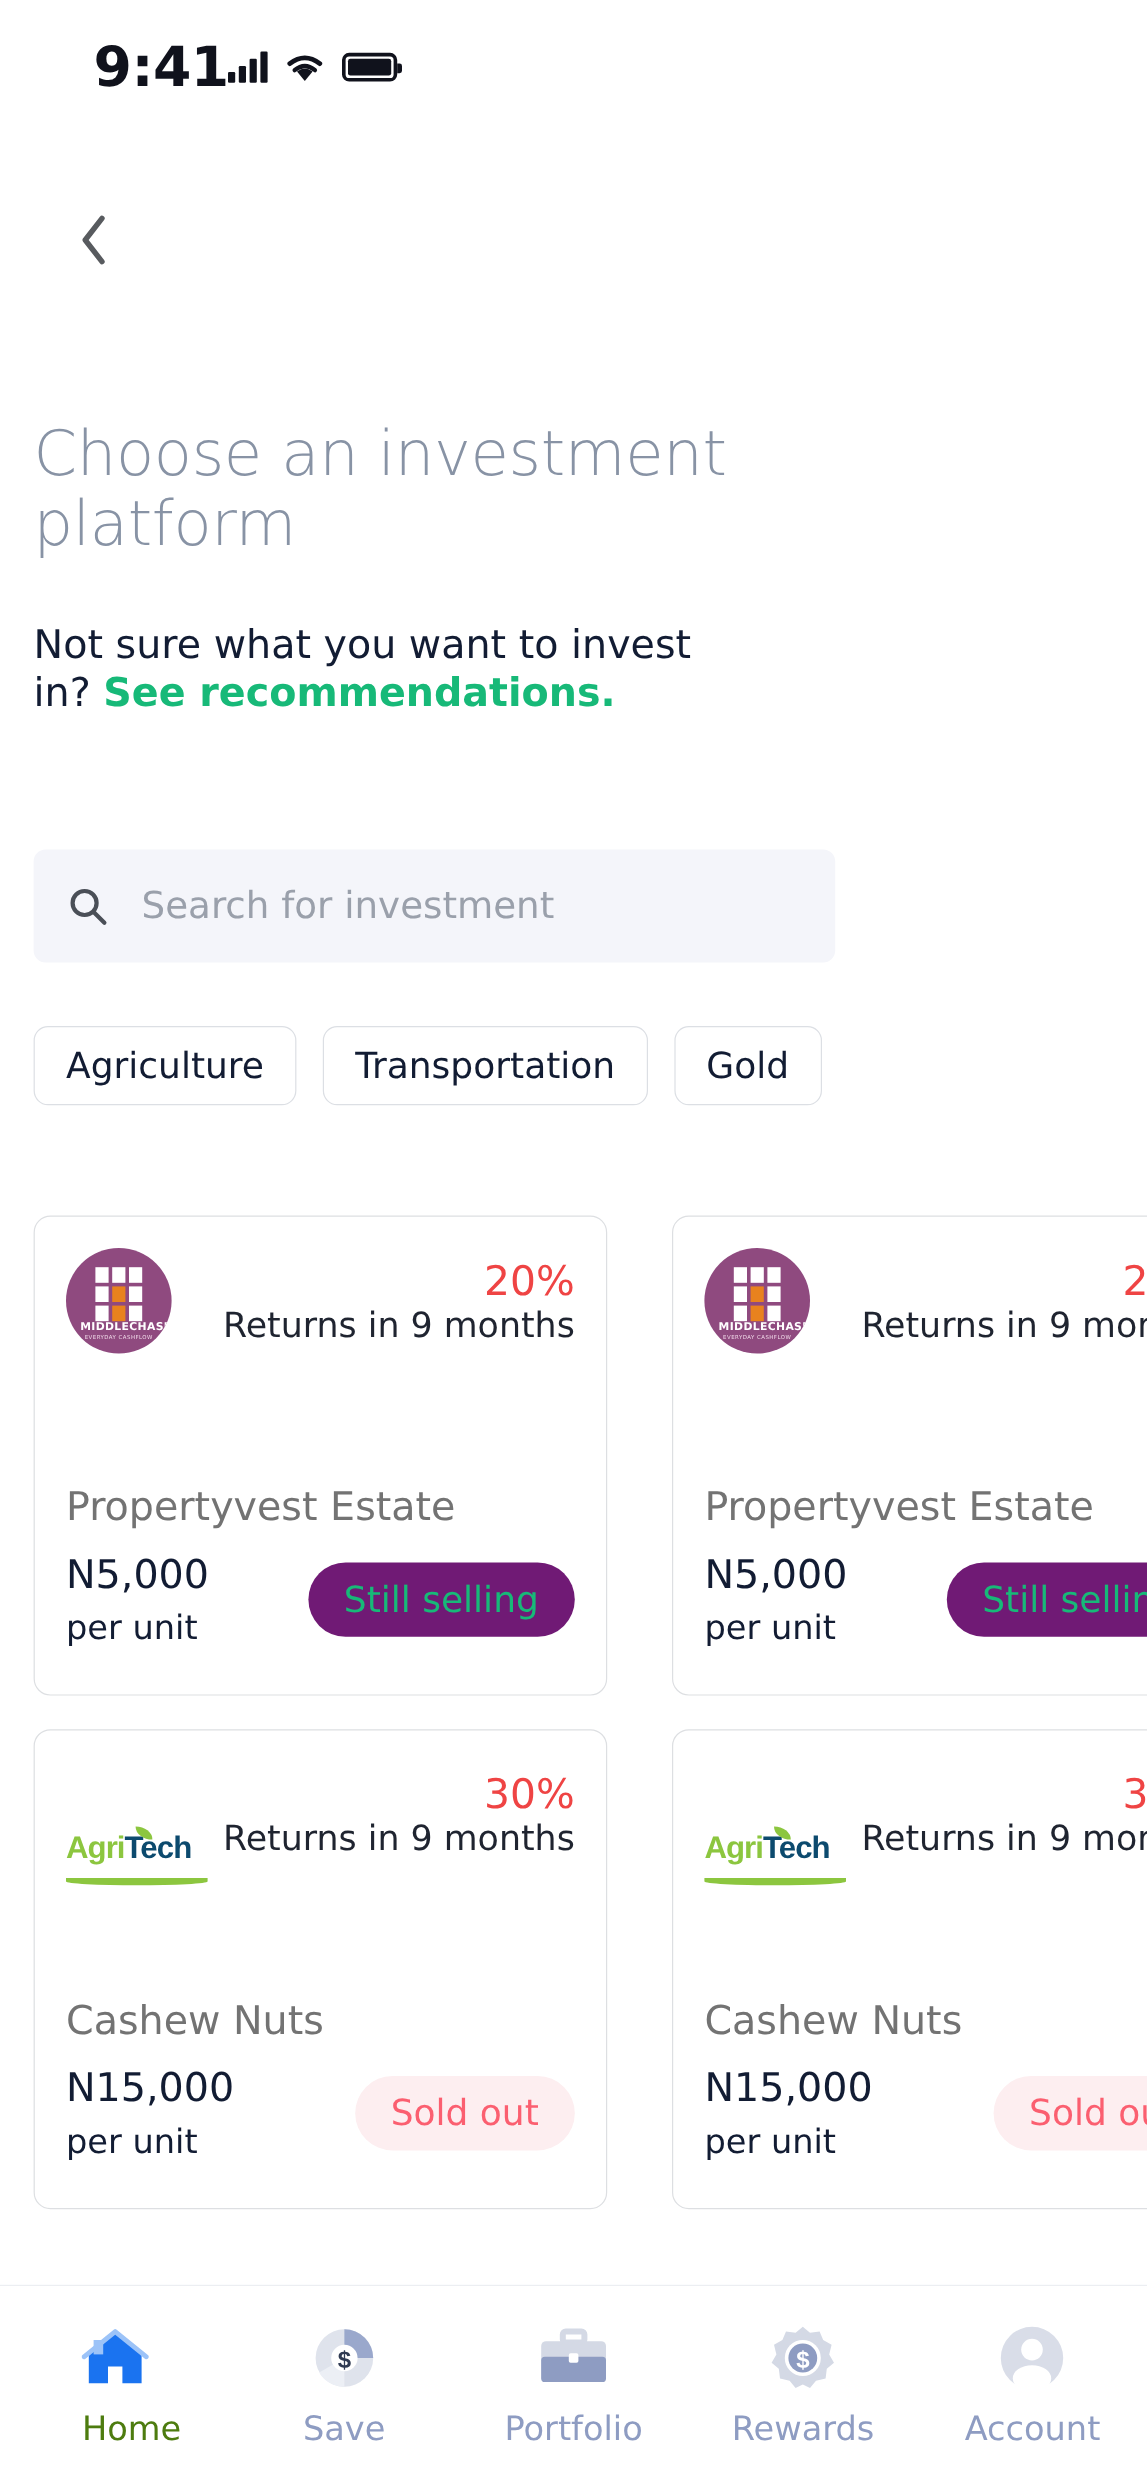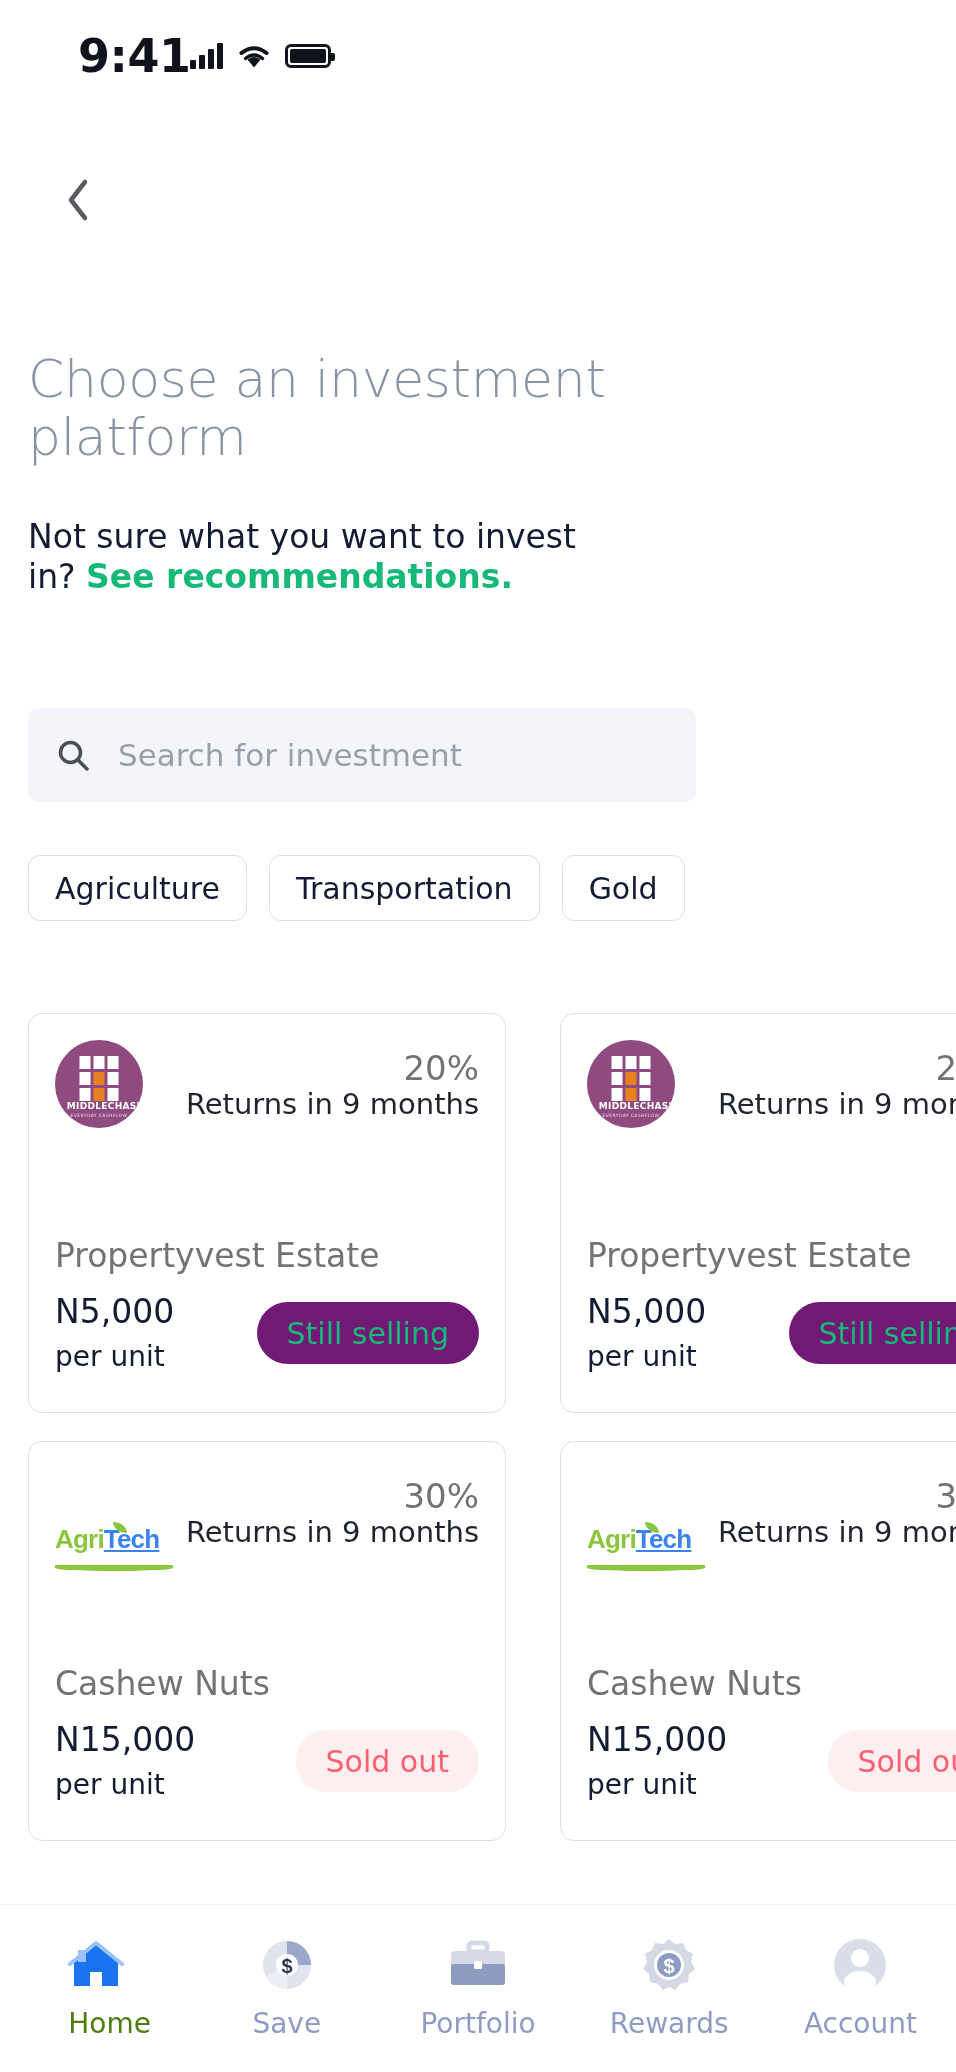--- a/index.html
+++ b/index.html
@@ -225,21 +225,21 @@
     margin-top: 58px;
   }
   .at-text {
     font-size: 26px;
     font-weight: 700;
     line-height: 1;
     letter-spacing: -0.8px;
     font-family: "Liberation Sans", sans-serif;
   }
   .at-agri { color: #8cc63f; }
-  .at-tech { color: #3b82f6; text-decoration: underline; }
+  .at-tech { color: #0c4a6e; }
   .at-swoosh {
     position: absolute;
     left: 0; bottom: 3px;
     width: 118px; height: 6px;
     background: #8cc63f;
     border-radius: 0 0 60% 60%;
   }
   .at-leaf {
     position: absolute;
     left: 58px; top: -4px;
@@ -248,21 +248,21 @@
     border-radius: 0 100% 0 100%;
     transform: rotate(-18px);
   }
 
   .returns-block {
     text-align: right;
     padding-top: 10px;
   }
   .returns-pct {
     font-size: 34px;
-    color: #737373;
+    color: #ef4444;
     line-height: 1.1;
     font-weight: 400;
   }
   .returns-label {
     font-size: 29px;
     color: #1f2430;
     line-height: 1.2;
     font-weight: 400;
     white-space: nowrap;
   }

